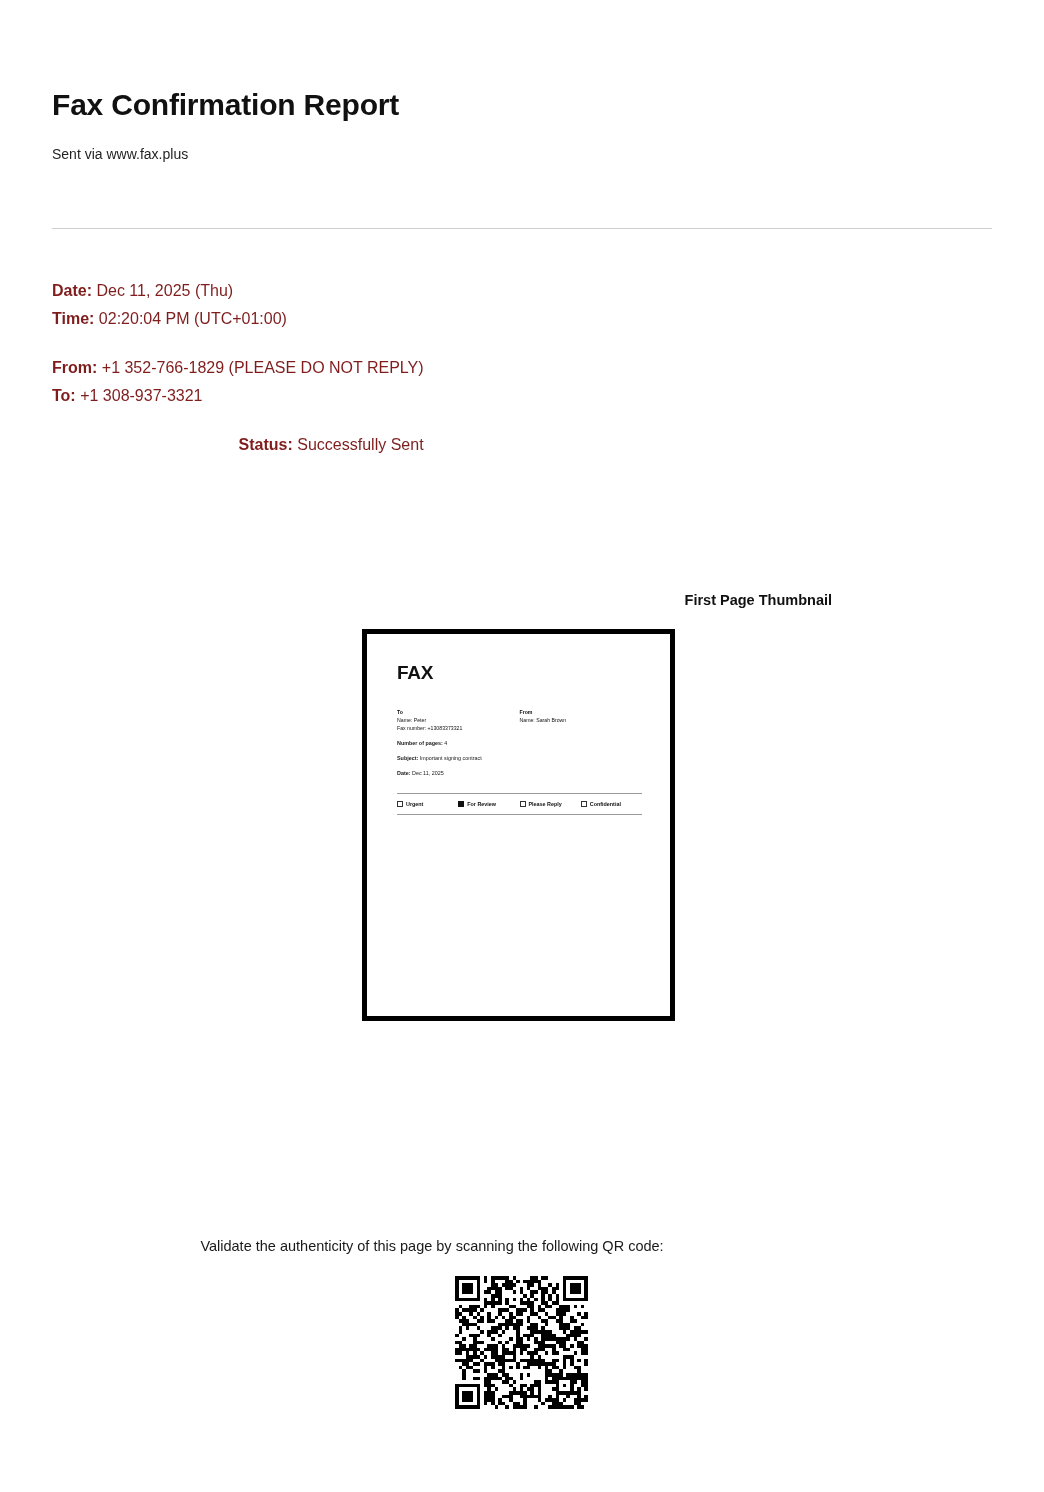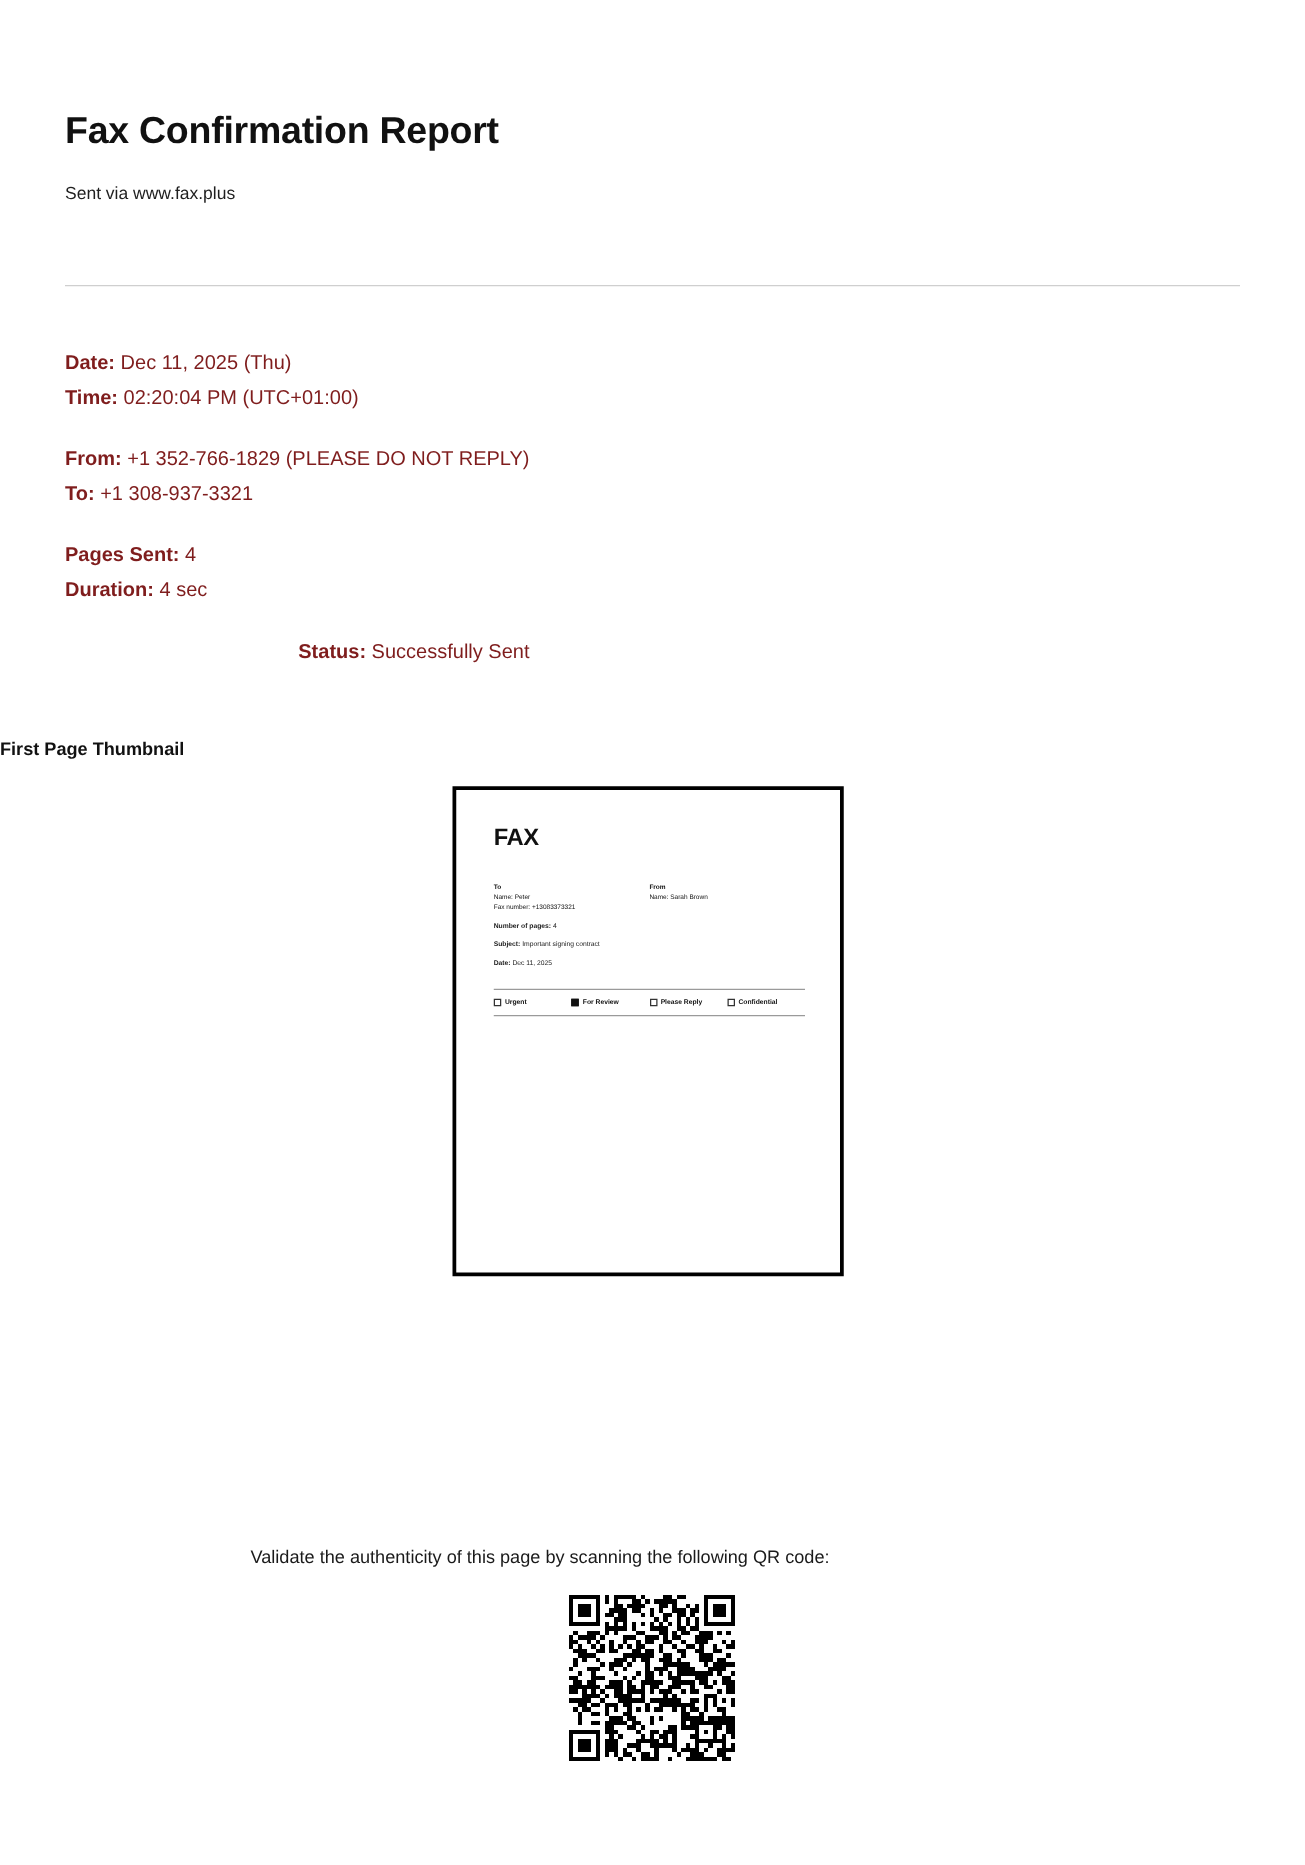--- a/index.html
+++ b/index.html
@@ -92,32 +92,32 @@
   }
   .meta b {
     font-weight: bold;
   }
   
   .thumb-title {
     position: absolute;
     top: 592px;
     left: 0;
     width: 832px;
-    text-align: left;
+    text-align: right;
     font-size: 14.5px;
     font-weight: bold;
     color: #111111;
   }
   .thumb-frame {
     position: absolute;
     left: 362px;
     top: 629px;
     width: 313px;
     height: 392px;
-    border: 3px solid #000000;
+    border: 5px solid #000000;
     background: #ffffff;
     box-sizing: border-box;
   }
   .thumb-inner {
     position: absolute;
     left: 30px;
     top: 28px;
     right: 28px;
   }
   .fax-word {
@@ -238,30 +238,20 @@
       <div class="row">
         <b>From:</b>
         <span>+1 352-766-1829 (PLEASE DO NOT REPLY)</span>
       </div>
       <div class="row">
         <b>To:</b>
         <span>+1 308-937-3321</span>
       </div>
     </div>
 
-    <div class="group">
-      <div class="row">
-        <b>Pages Sent:</b>
-        <span>4</span>
-      </div>
-      <div class="row">
-        <b>Duration:</b>
-        <span>4 sec</span>
-      </div>
-    </div>
 
     <div class="group">
       <div class="row">
         <b>Status:</b>
         <span>Successfully Sent</span>
       </div>
     </div>
   </div>
 
   <div class="thumb-title">First Page Thumbnail</div>

